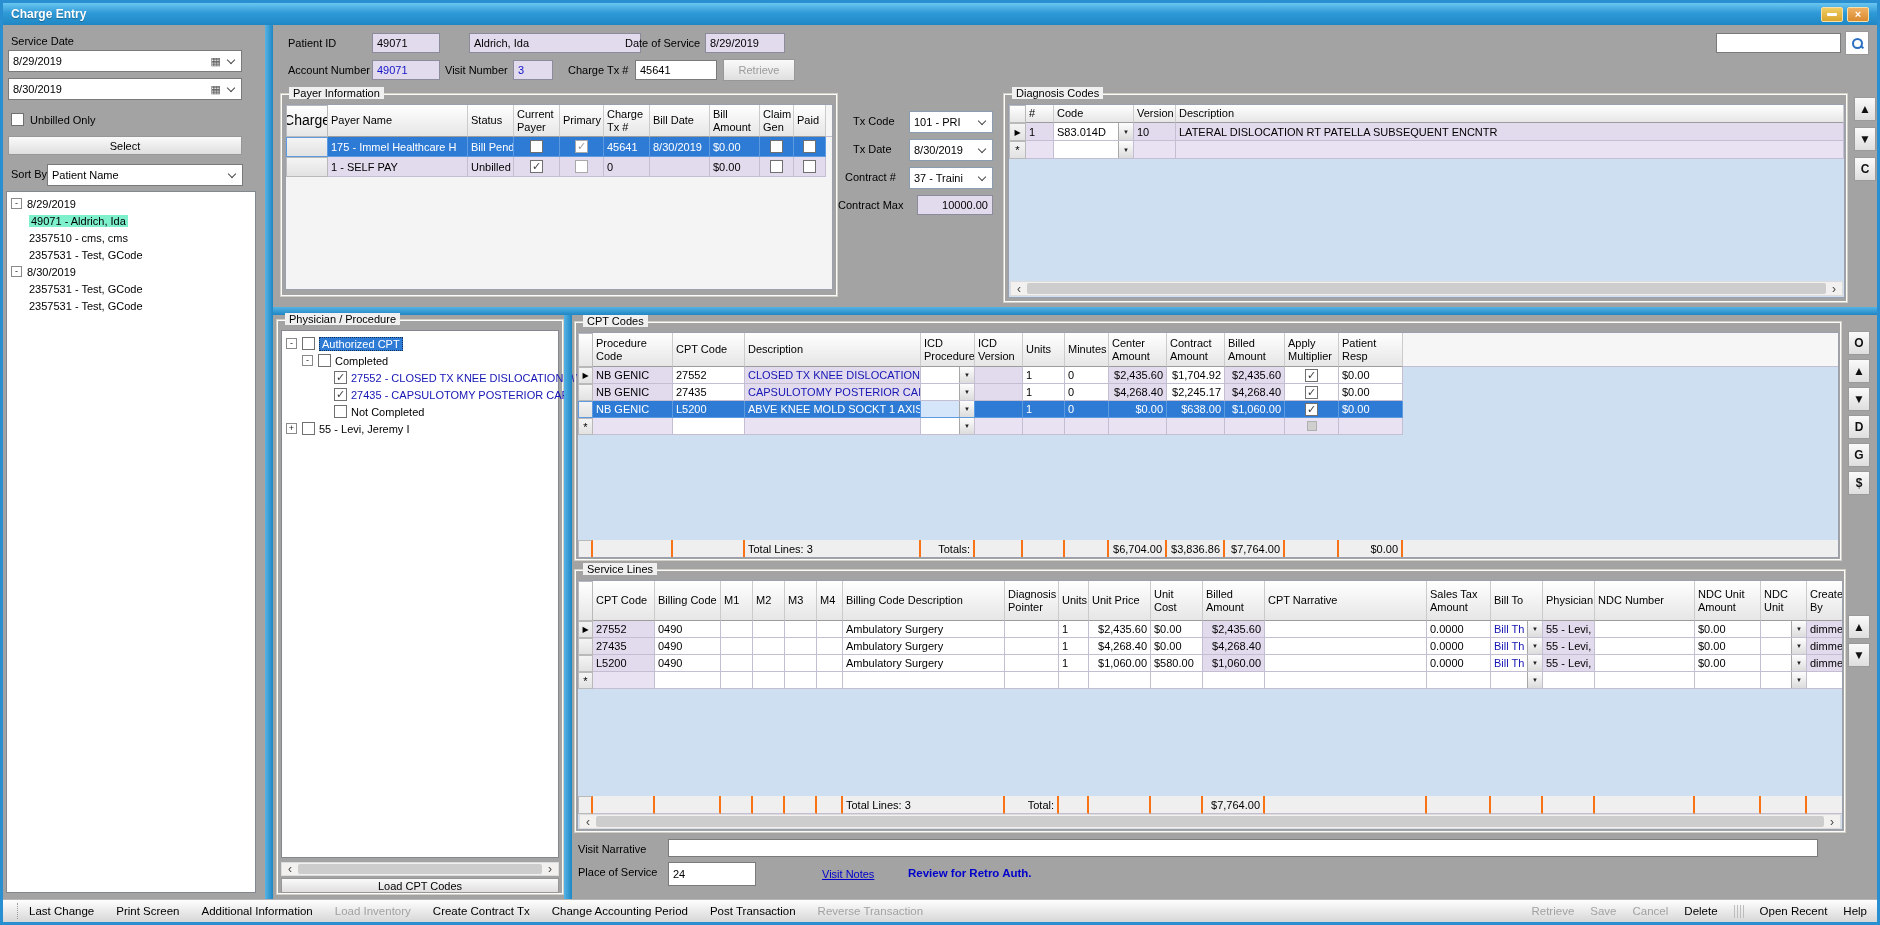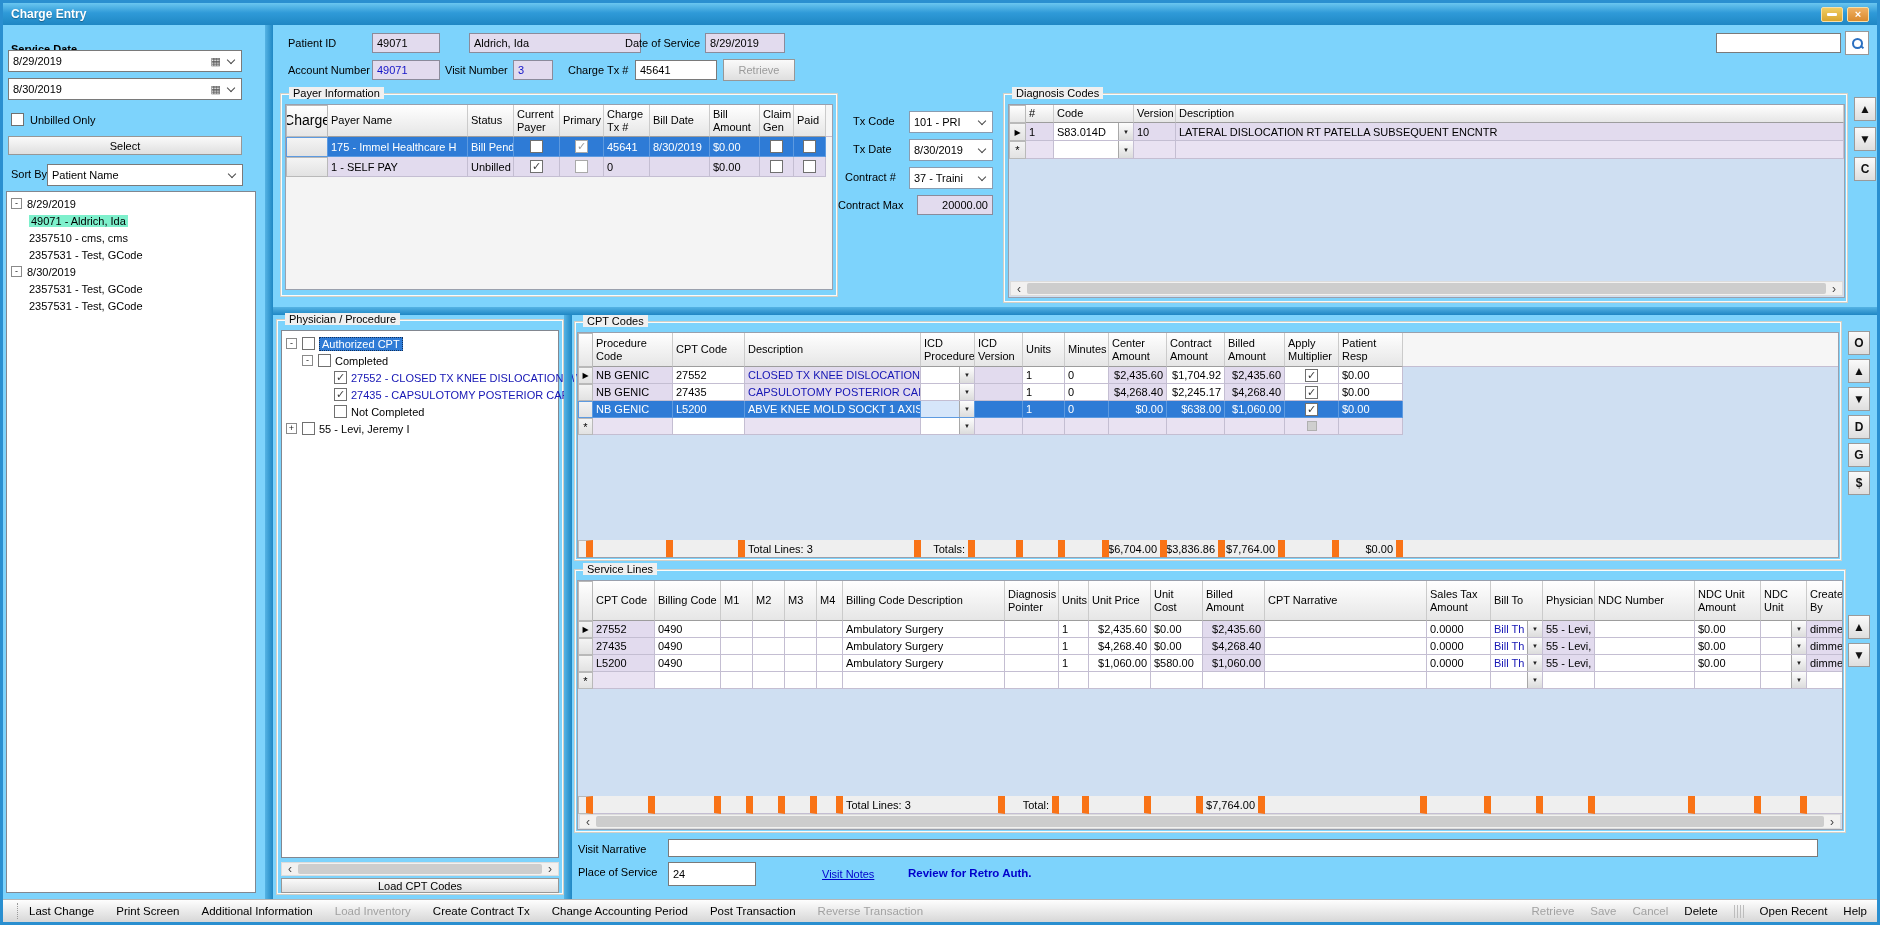--- a/index.html
+++ b/index.html
@@ -1,17 +1,17 @@
 <!DOCTYPE html>
 <html><head>
 <meta charset="utf-8">
 <style>
   html,body{margin:0;padding:0;background:#cfd8e0;font-family:"Liberation Sans",sans-serif;}
   *{box-sizing:border-box;}
-  #win{position:relative;width:1880px;height:925px;background:#7dd3fc;border:3px solid #2a8fd0;overflow:hidden;}
+  #win{position:relative;width:1880px;height:925px;background:#a3a3a3;border:3px solid #2a8fd0;overflow:hidden;}
   .abs{position:absolute;}
   
   #titlebar{left:0;top:0;width:1874px;height:22px;background:linear-gradient(180deg,#6ac6f0,#2f9ad8 45%,#1f87c4);display:flex;align-items:center;padding:0 8px;}
   #titlebar .t{color:#fff;font-weight:bold;font-size:12px;text-shadow:0 1px 1px rgba(0,0,0,.3);}
   .winbtn{width:22px;height:15px;border:1px solid #f6dfa8;border-radius:2px;margin-left:4px;display:flex;align-items:center;justify-content:center;color:#fff;font-weight:bold;font-size:11px;line-height:1;cursor:default;}
   #minbtn{background:linear-gradient(#f0cd62,#d9a52e);}
   #closebtn{background:linear-gradient(#f0b062,#d98a2e);}
   #minbtn i{display:block;width:10px;height:3px;background:#fff;border-radius:1px;}
   
   .lbl{font-size:11px;color:#000;white-space:nowrap;}
@@ -40,21 +40,21 @@
   .hd::after{background:#f6f6f6;}
   .tot::after{background:#efefef;}
   .rh{background:linear-gradient(#f4f4f4,#e2e2e2);border:1px solid #b9b9b9;justify-content:center;padding:0;color:#000;}
   .lav{background:#e2dbee;}
   .lav2{background:#e9e2f2;}
   .wht{background:#fff;}
   .r{justify-content:flex-end;padding-left:29px;}
   .ctr{justify-content:center;}
   .sel>*{background:#2e7bd6 !important;color:#fff;border-color:#5d9ae0 !important;}
   .sel .wht,.sel .ddc{background:#d6e6fa !important;color:#000;}
-  .tot>*{background:#efefef;border-right:7px solid #f97316;}
+  .tot>*{background:#efefef;border-right:2px solid #f97316;}
   .ddc{background:#fff;padding:0 !important;}
   .ddc .dv{flex:1;padding:1px 3px;overflow:hidden;}
   .ddb{width:15px;align-self:stretch;background:linear-gradient(#fdfdfd,#dcdcdc);border-left:1px solid #a8a8a8;display:flex;align-items:center;justify-content:center;flex:none;}
   .ddb::before{content:"▼";font-size:6px;color:#222;}
   .bluetxt{color:#1515b4;}
   
   .pay .tr>*:nth-child(1){width:42px}.pay .tr>*:nth-child(2){width:140px}.pay .tr>*:nth-child(3){width:46px}.pay .tr>*:nth-child(4){width:46px}.pay .tr>*:nth-child(5){width:44px}.pay .tr>*:nth-child(6){width:46px}.pay .tr>*:nth-child(7){width:60px}.pay .tr>*:nth-child(8){width:50px}.pay .tr>*:nth-child(9){width:34px}.pay .tr>*:nth-child(10){width:32px}
   .diagt .tr>*:nth-child(1){width:17px}.diagt .tr>*:nth-child(2){width:28px}.diagt .tr>*:nth-child(3){width:80px}.diagt .tr>*:nth-child(4){width:42px}.diagt .tr>*:nth-child(5){width:668px}
   .cptt .tr>*:nth-child(1){width:15px}.cptt .tr>*:nth-child(2){width:80px}.cptt .tr>*:nth-child(3){width:72px}.cptt .tr>*:nth-child(4){width:176px}.cptt .tr>*:nth-child(5){width:54px}.cptt .tr>*:nth-child(6){width:48px}.cptt .tr>*:nth-child(7){width:42px}.cptt .tr>*:nth-child(8){width:44px}.cptt .tr>*:nth-child(9){width:58px}.cptt .tr>*:nth-child(10){width:58px}.cptt .tr>*:nth-child(11){width:60px}.cptt .tr>*:nth-child(12){width:54px}.cptt .tr>*:nth-child(13){width:64px}
   .svct .tr>*:nth-child(1){width:15px}.svct .tr>*:nth-child(2){width:62px}.svct .tr>*:nth-child(3){width:66px}.svct .tr>*:nth-child(4){width:32px}.svct .tr>*:nth-child(5){width:32px}.svct .tr>*:nth-child(6){width:32px}.svct .tr>*:nth-child(7){width:26px}.svct .tr>*:nth-child(8){width:162px}.svct .tr>*:nth-child(9){width:54px}.svct .tr>*:nth-child(10){width:30px}.svct .tr>*:nth-child(11){width:62px}.svct .tr>*:nth-child(12){width:52px}.svct .tr>*:nth-child(13){width:62px}.svct .tr>*:nth-child(14){width:162px}.svct .tr>*:nth-child(15){width:64px}.svct .tr>*:nth-child(16){width:52px}.svct .tr>*:nth-child(17){width:52px}.svct .tr>*:nth-child(18){width:100px}.svct .tr>*:nth-child(19){width:66px}.svct .tr>*:nth-child(20){width:46px}.svct .tr>*:nth-child(21){width:50px}
@@ -98,21 +98,21 @@
     <span class="t">Charge Entry</span>
     <span style="margin-left:auto;display:flex;">
       <span id="minbtn" class="winbtn">
           <i></i>
         </span>
       <span id="closebtn" class="winbtn">×</span>
     </span>
   </div>
 
   <div class="abs" style="left:0;top:22px;width:262px;height:874px;">
-    <div class="abs lbl" style="left:8px;top:18px;font-weight:bold;">Service Date</div>
+    <div class="abs lbl" style="left:8px;top:10px;">Service Date</div>
     <div class="abs combo" style="left:5px;top:25px;width:234px;height:22px;border-color:#7a7a7a;">
       <span class="val">8/29/2019</span>
       <span class="ico-cal">▦</span>
         <span class="chv"></span>
     </div>
     <div class="abs combo" style="left:5px;top:53px;width:234px;height:22px;border-color:#7a7a7a;">
       <span class="val">8/30/2019</span>
       <span class="ico-cal">▦</span>
         <span class="chv"></span>
     </div>
@@ -243,21 +243,21 @@
     <div class="abs combo" style="left:636px;top:114px;width:84px;height:22px;">
         <span class="val">8/30/2019</span>
         <span class="chv"></span>
       </div>
     <div class="abs lbl" style="left:572px;top:146px;">Contract #</div>
     <div class="abs combo" style="left:636px;top:142px;width:84px;height:22px;">
         <span class="val">37 - Traini</span>
         <span class="chv"></span>
       </div>
     <div class="abs lbl" style="left:565px;top:174px;">Contract Max</div>
-    <div class="abs field" style="left:644px;top:170px;width:76px;height:20px;justify-content:flex-end;">20000.00</div>
+    <div class="abs field" style="left:644px;top:170px;width:76px;height:20px;justify-content:flex-end;">10000.00</div>
 
     <div class="abs grp" style="left:730px;top:68px;width:845px;height:210px;">
       <span class="glab">Diagnosis Codes</span>
       <div class="tbl diagt abs" style="left:4px;top:10px;width:837px;height:194px;">
         <div class="tr hd" style="height:18px;">
           <div class="rh" style="background:linear-gradient(#fff,#e6e6e6);"></div>
           <div>#</div>
             <div>Code</div>
             <div>Version</div>
             <div>Description</div>

